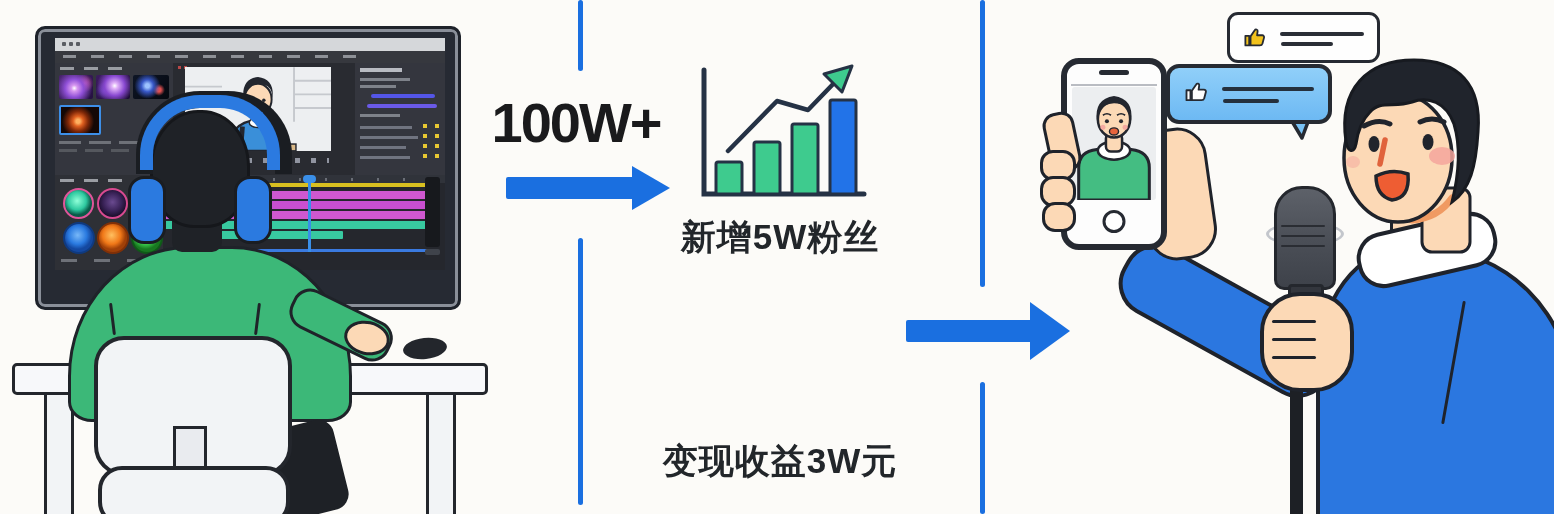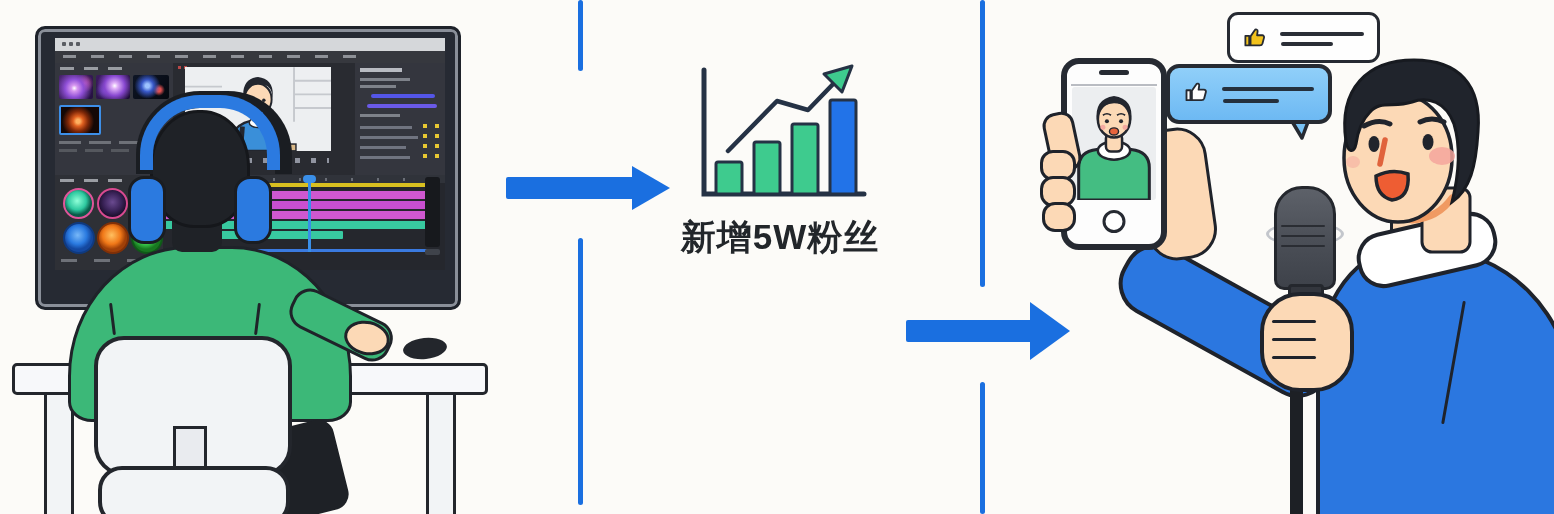--- a/index.html
+++ b/index.html
@@ -213,39 +213,41 @@
   <div class="pants"></div>
   <div class="chair-back"></div>
   <div class="chair-pole"></div>
   <div class="chair-seat"></div>
 
   <div class="divider" style="left:578px;top:0;height:71px;"></div>
   <div class="divider" style="left:578px;top:238px;height:267px;"></div>
   <div class="divider" style="left:980px;top:0;height:287px;"></div>
   <div class="divider" style="left:980px;top:382px;height:132px;"></div>
 
+  <div class="big-metric" style="left:484px;top:90px;width:184px;">100W+</div>
 
   <div class="arrow" style="left:506px;top:166px;width:164px;height:44px;">
     <div class="shaft" style="left:0;top:11px;width:128px;height:22px;"></div>
     <div class="head" style="left:126px;top:0;"></div>
   </div>
 
   <svg class="abs" style="left:688px;top:62px;" width="184" height="148" viewBox="0 0 184 148">
     <path d="M16 8 V132 H176" fill="none" stroke="#253245" stroke-width="5" stroke-linecap="round"></path>
     <g stroke="#253245" stroke-width="3">
       <rect x="28" y="100" width="26" height="32" rx="2" fill="#3ecb8e"></rect>
       <rect x="66" y="80" width="26" height="52" rx="2" fill="#3ecb8e"></rect>
       <rect x="104" y="62" width="26" height="70" rx="2" fill="#3ecb8e"></rect>
       <rect x="142" y="38" width="26" height="94" rx="2" fill="#2273e8"></rect>
     </g>
     <path d="M40 89 L89 39 L120 48 L149 18" fill="none" stroke="#253245" stroke-width="4.5" stroke-linecap="round" stroke-linejoin="round"></path>
     <polygon points="164,4 136,12 154,30" fill="#3ecb8e" stroke="#253245" stroke-width="3" stroke-linejoin="round"></polygon>
   </svg>
   <div class="caption" style="left:655px;top:214px;width:250px;">新增5W粉丝</div>
 
+  <div class="caption" style="left:630px;top:438px;width:300px;">变现收益3W元</div>
 
   <div class="arrow" style="left:906px;top:302px;width:166px;height:58px;">
     <div class="shaft" style="left:0;top:18px;width:126px;height:22px;"></div>
     <div class="head" style="left:124px;top:0;border-top-width:29px;border-bottom-width:29px;border-left-width:40px;"></div>
   </div>
 
   <div class="bubble bubble-white">
     <svg class="abs" style="left:12px;top:9px;" width="27" height="27" viewBox="0 0 24 24">
       <path d="M3 10.5 h3.4 V19 H3 Z M7.6 19 h8.3 c1.1 0 2 -.7 2.3 -1.7 l1.4 -5.2 c.3 -1.1 -.5 -2.1 -1.6 -2.1 h-4.6 l.5 -3.6 c.2 -1.5 -1.8 -2.2 -2.6 -.9 L7.6 11 Z" fill="#f2c21c" stroke="#262a32" stroke-width="1.6" stroke-linejoin="round"></path>
     </svg>

